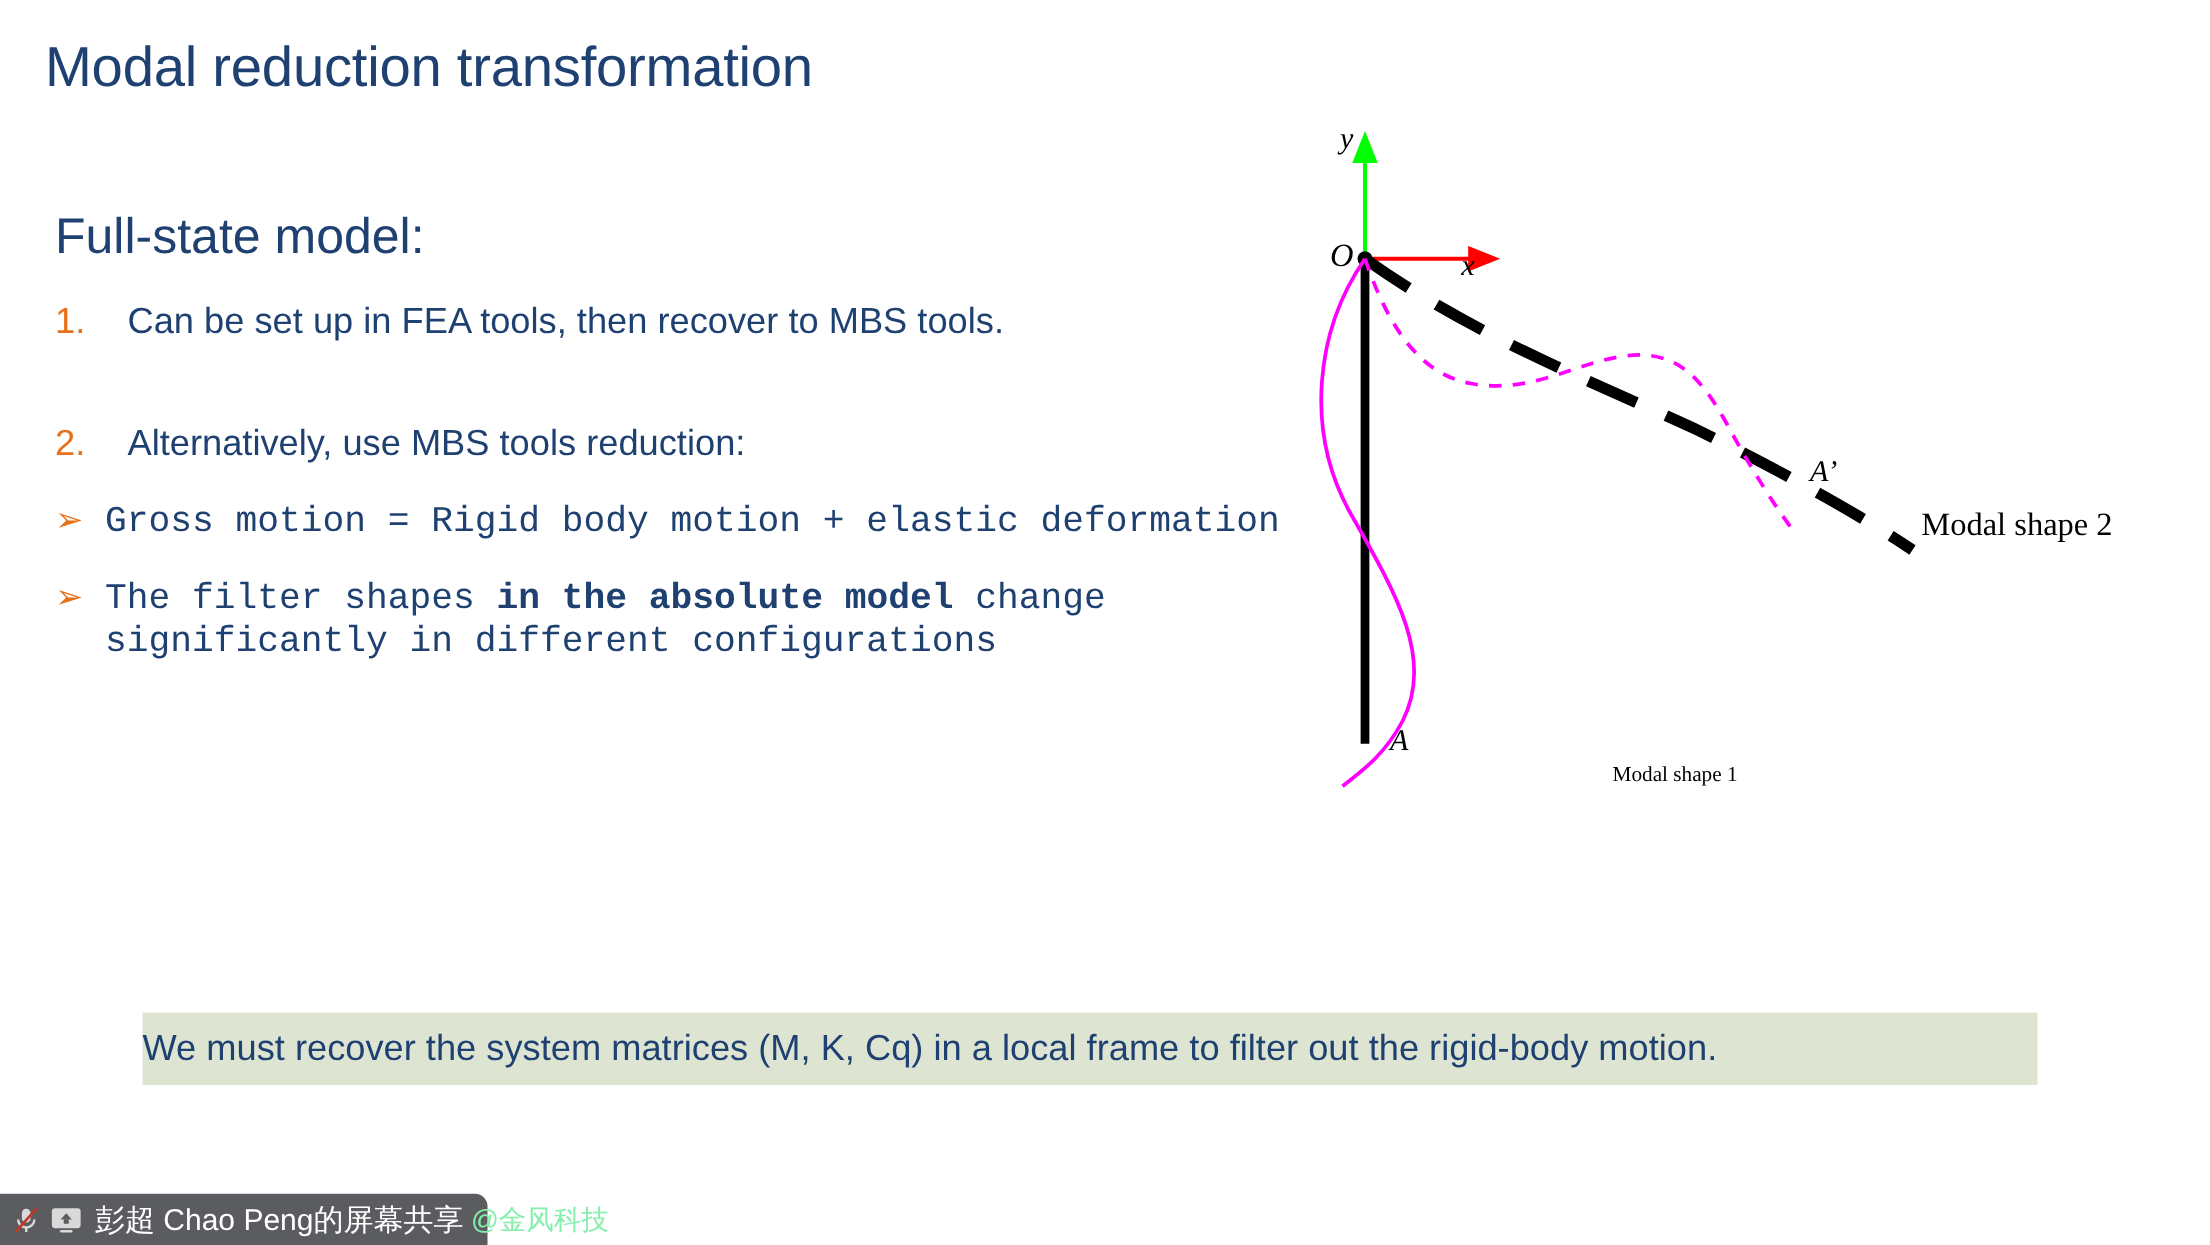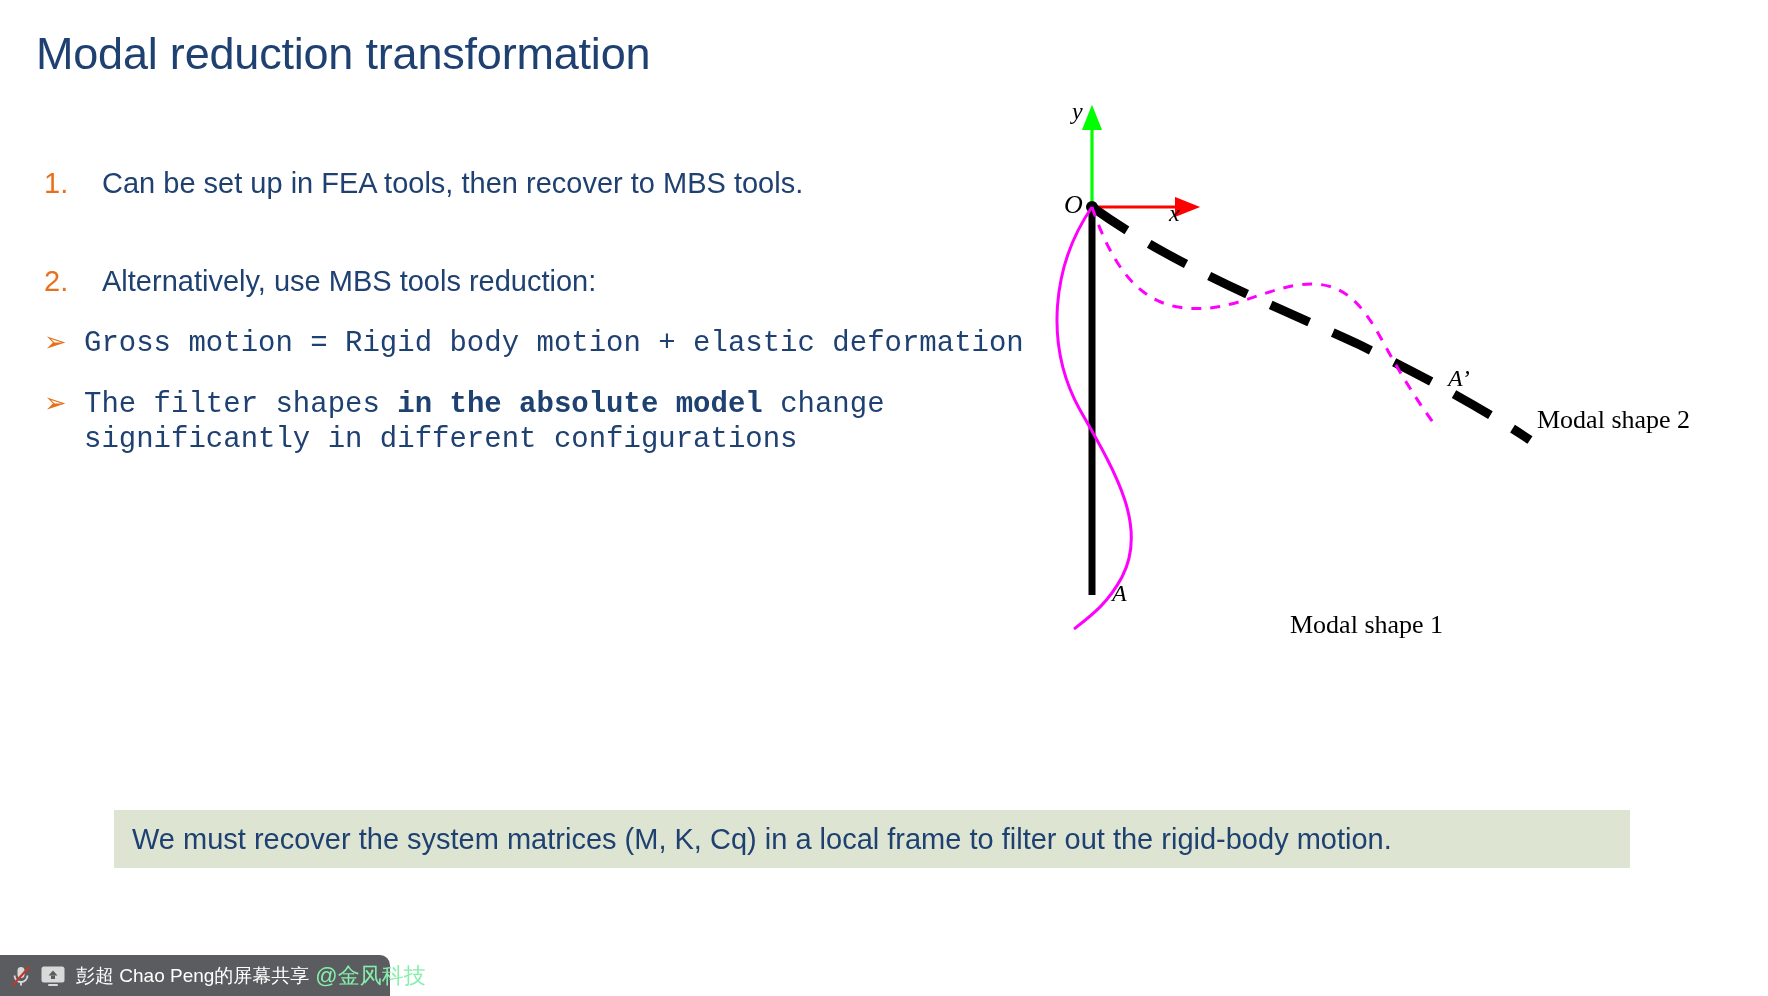--- a/index.html
+++ b/index.html
@@ -101,42 +101,41 @@
     top: 810px;
     width: 1516px;
     height: 58px;
     background: #dde5d2;
     display: flex;
     align-items: center;
   }
   #callout-text {
     font-size: 29px;
     color: #1f4171;
-    padding-left: 18px;
     white-space: nowrap;
   }
 
   
   #figure {
     position: absolute;
     left: 1030px;
     top: 95px;
     width: 738px;
     height: 620px;
   }
   #figure svg { display: block; }
 
   .fig-label {
     position: absolute;
     font-family: "Liberation Serif", serif;
     color: #000000;
     white-space: nowrap;
   }
   #label-modal-shape-2 { left: 495px; top: 310px; font-size: 26px; margin-left: 12px; }
-  #label-modal-shape-1 { left: 260px; top: 515px;  font-size: 26px; }
+  #label-modal-shape-1 { left: 260px; top: 515px;  font-size: 17px; }
   #label-origin  { left: 34px;  top: 95px;  font-size: 26px; font-style: italic; }
   #label-axis-y  { left: 42px;  top: 3px;   font-size: 24px; font-style: italic; }
   #label-axis-x  { left: 139px; top: 105px; font-size: 24px; font-style: italic; }
   #label-point-a { left: 82px;  top: 485px; font-size: 24px; font-style: italic; }
   #label-point-a-prime { left: 418px; top: 270px; font-size: 24px; font-style: italic; }
 
   
   #taskbar {
     position: absolute;
     left: 0;
@@ -155,40 +154,41 @@
     position: relative;
     flex: 0 0 26px;
     margin-right: 6px;
   }
   #taskbar-screenshare-icon {
     width: 26px; height: 22px;
     flex: 0 0 26px;
     margin-right: 10px;
   }
   #taskbar-share-text {
-    font-size: 19px;
+    font-size: 24px;
     color: #ffffff;
     white-space: nowrap;
   }
   #taskbar-org-text {
     font-size: 22px;
     color: #86efac;
     white-space: nowrap;
     margin-left: 6px;
   }
 </style>
 </head>
 <body>
 
 <div class="slide">
 
   <div id="slide-title">Modal reduction transformation</div>
 
   <div id="content-column">
 
+    <div id="subheading">Full-state model:</div>
 
     <div class="numbered-item">
       <span class="marker">1.</span>
       <span class="itemtext">Can be set up in FEA tools, then recover to MBS tools.</span>
     </div>
 
     <div class="spacer-1"></div>
 
     <div class="numbered-item">
       <span class="marker">2.</span>

